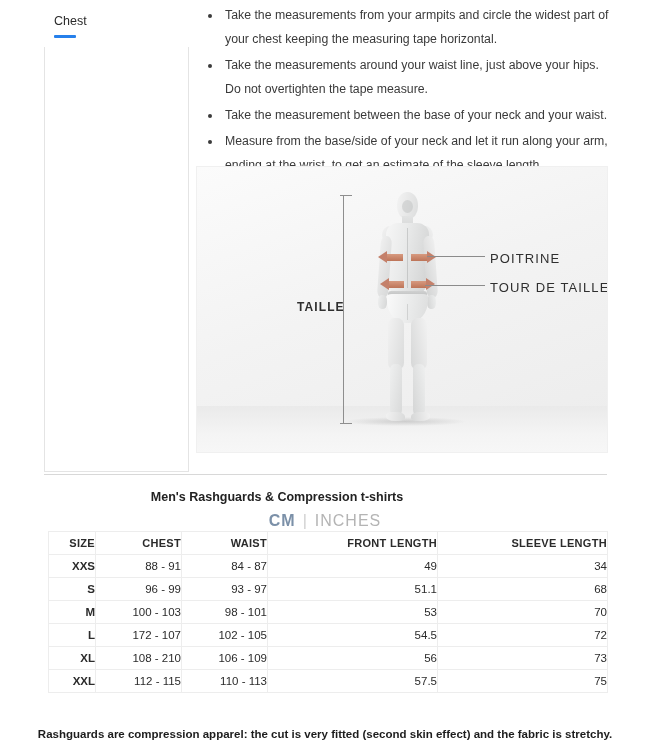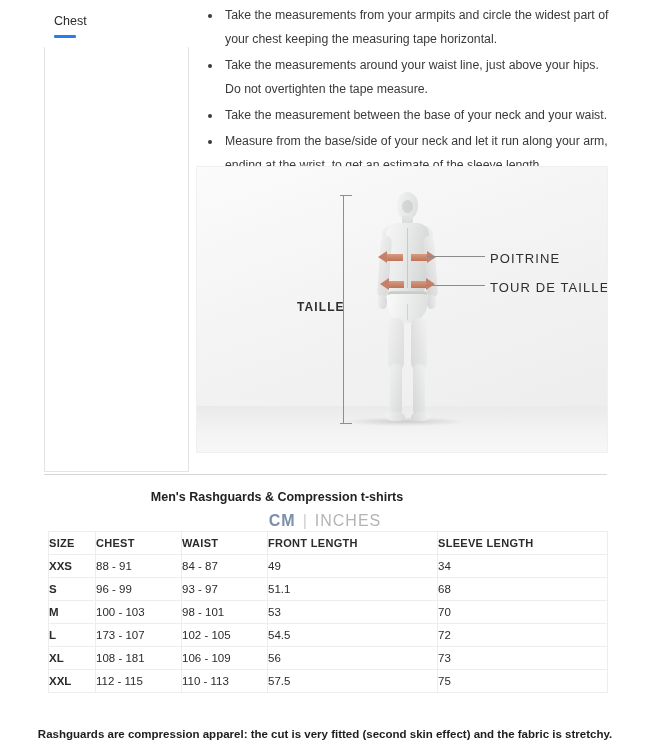--- a/index.html
+++ b/index.html
@@ -150,21 +150,21 @@
   .unit-sep { color:#cfcfcf; margin:0 7px; }
   .unit-in { color:#b4b4b4; }
 
   table.size-table {
     position:absolute; left:48px; top:531px;
     width:559px; border-collapse:collapse;
     table-layout: fixed;
   }
   table.size-table th, table.size-table td {
     border:1px solid #ededed;
-    text-align:left;
+    text-align:right;
     font-size:11.5px;
     color:#2b2b2b;
     height:23px;
     padding:0;
   }
   table.size-table th { font-weight:bold; font-size:11px; letter-spacing:.3px; }
   table.size-table td.sz { font-weight:bold; }
   .col-size { width:47px; }
   .col-chest { width:86px; }
   .col-waist { width:86px; }
@@ -283,28 +283,28 @@
       </tr>
       <tr>
         <td class="sz">M</td>
         <td>100 - 103</td>
         <td>98 - 101</td>
         <td>53</td>
         <td>70</td>
       </tr>
       <tr>
         <td class="sz">L</td>
-        <td>173 - 107</td>
+        <td>172 - 107</td>
         <td>102 - 105</td>
         <td>54.5</td>
         <td>72</td>
       </tr>
       <tr>
         <td class="sz">XL</td>
-        <td>108 - 181</td>
+        <td>108 - 210</td>
         <td>106 - 109</td>
         <td>56</td>
         <td>73</td>
       </tr>
       <tr>
         <td class="sz">XXL</td>
         <td>112 - 115</td>
         <td>110 - 113</td>
         <td>57.5</td>
         <td>75</td>

